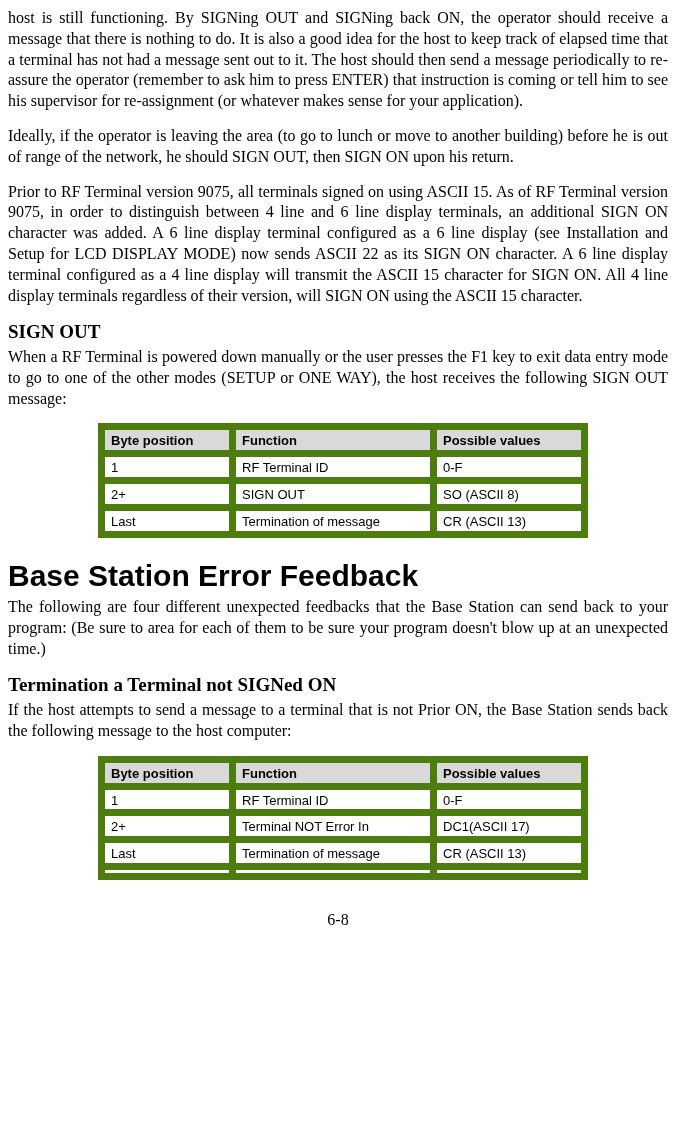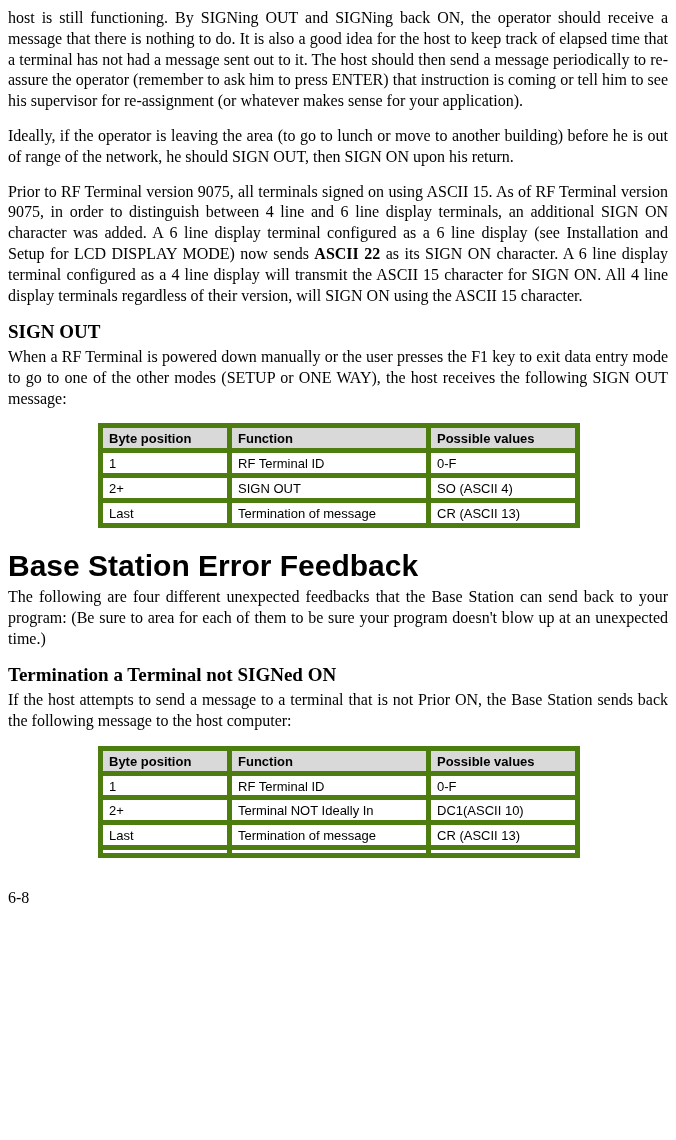--- a/index.html
+++ b/index.html
@@ -28,38 +28,39 @@
     font-weight: bold;
     margin: 18px 0 2px 0;
   }
   table {
     border-collapse: collapse;
     margin: 4px 0 4px 90px;
     font-family: Arial, Helvetica, sans-serif;
     font-size: 13px;
   }
   th, td {
-    border: 5px solid #4d7c0f;
+    border: 7px solid #4d7c0f;
     padding: 3px 8px 0 6px;
     text-align: left;
     vertical-align: middle;
   }
   th {
     background: #d9d9d9;
     font-weight: bold;
   }
   .col1 { width: 110px; }
   .col2 { width: 180px; }
   .col3 { width: 130px; }
   .pagenum {
+    text-align: center;
     font-family: "Times New Roman", Times, serif;
     font-size: 16px;
     margin-top: 30px;
   }
-  b { font-weight: bold; }
+  b { font-weight: normal; }
 </style>
 </head>
 <body>
 
 <p>host is still functioning. By SIGNing OUT and SIGNing back ON, the operator should receive a message that there is nothing to do. It is also a good idea for the host to keep track of elapsed time that a terminal has not had a message sent out to it. The host should then send a message periodically to re-assure the operator (remember to ask him to press ENTER) that instruction is coming or tell him to see his supervisor for re-assignment (or whatever makes sense for your application).</p>
 <p>Ideally, if the operator is leaving the area (to go to lunch or move to another building) before he is out of range of the network, he should SIGN OUT, then SIGN ON upon his return.</p>
 <p>
   <span>Prior to RF Terminal version 9075, all terminals signed on using ASCII 15.  As of RF Terminal version 9075, in order to distinguish between 4 line and 6 line display terminals, an additional SIGN ON character was added.  A 6 line display terminal configured as a 6 line display (see Installation and Setup for LCD DISPLAY MODE) now sends </span><b>ASCII 22</b><span> as its SIGN ON character. A 6 line display terminal configured as a 4 line display will transmit the ASCII 15 character for SIGN ON. All 4 line display terminals regardless of their version, will SIGN ON using the ASCII 15 character.</span>
 </p>
 
@@ -74,21 +75,21 @@
     <th class="col3">Possible values</th>
   </tr>
   <tr>
     <td>1</td>
     <td>RF Terminal ID</td>
     <td>0-F</td>
   </tr>
   <tr>
     <td>2+</td>
     <td>SIGN OUT</td>
-    <td>SO (ASCII 4)</td>
+    <td>SO (ASCII 8)</td>
   </tr>
   <tr>
     <td>Last</td>
     <td>Termination of message</td>
     <td>CR (ASCII 13)</td>
   </tr>
 </tbody>
   </table>
 
 <div class="h-main">Base Station Error Feedback</div>
@@ -104,22 +105,22 @@
     <th class="col2">Function</th>
     <th class="col3">Possible values</th>
   </tr>
   <tr>
     <td>1</td>
     <td>RF Terminal ID</td>
     <td>0-F</td>
   </tr>
   <tr>
     <td>2+</td>
-    <td>Terminal NOT Ideally In</td>
-    <td>DC1(ASCII 10)</td>
+    <td>Terminal NOT Error In</td>
+    <td>DC1(ASCII 17)</td>
   </tr>
   <tr>
     <td>Last</td>
     <td>Termination of message</td>
     <td>CR (ASCII 13)</td>
   </tr>
   <tr>
     <td></td>
     <td></td>
     <td></td>

